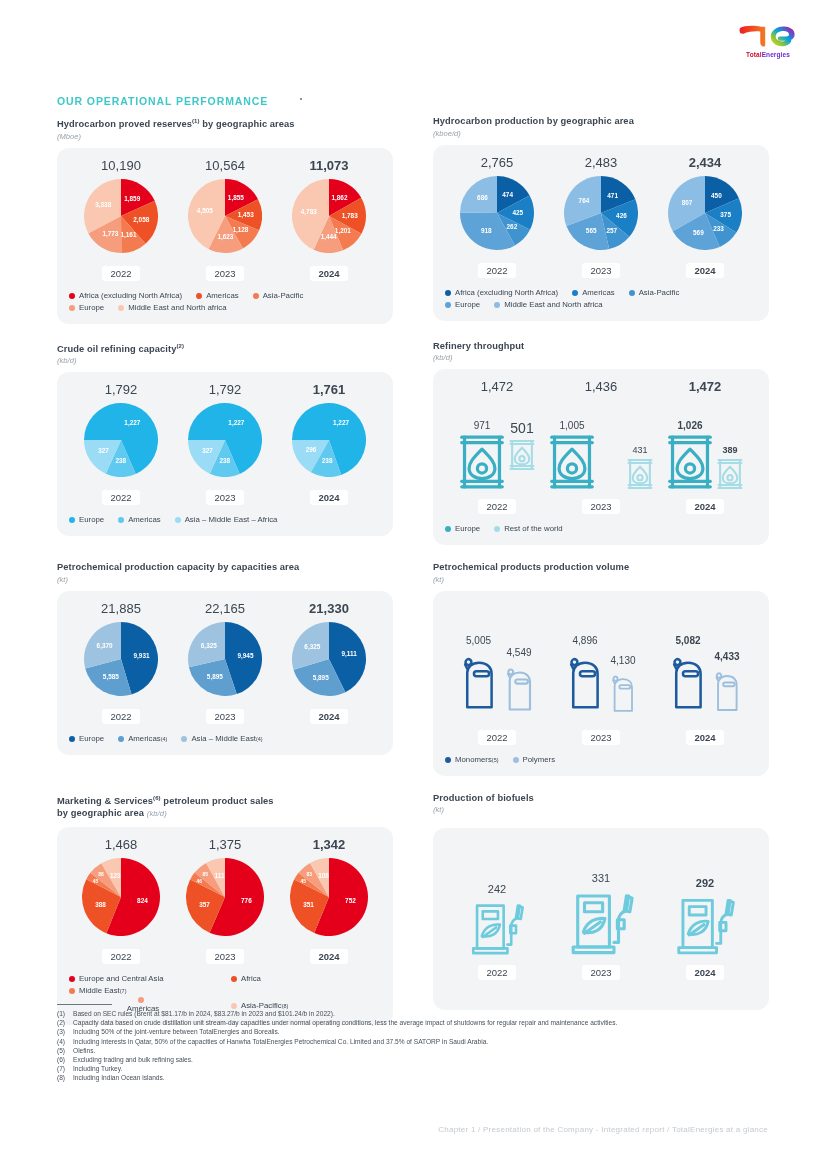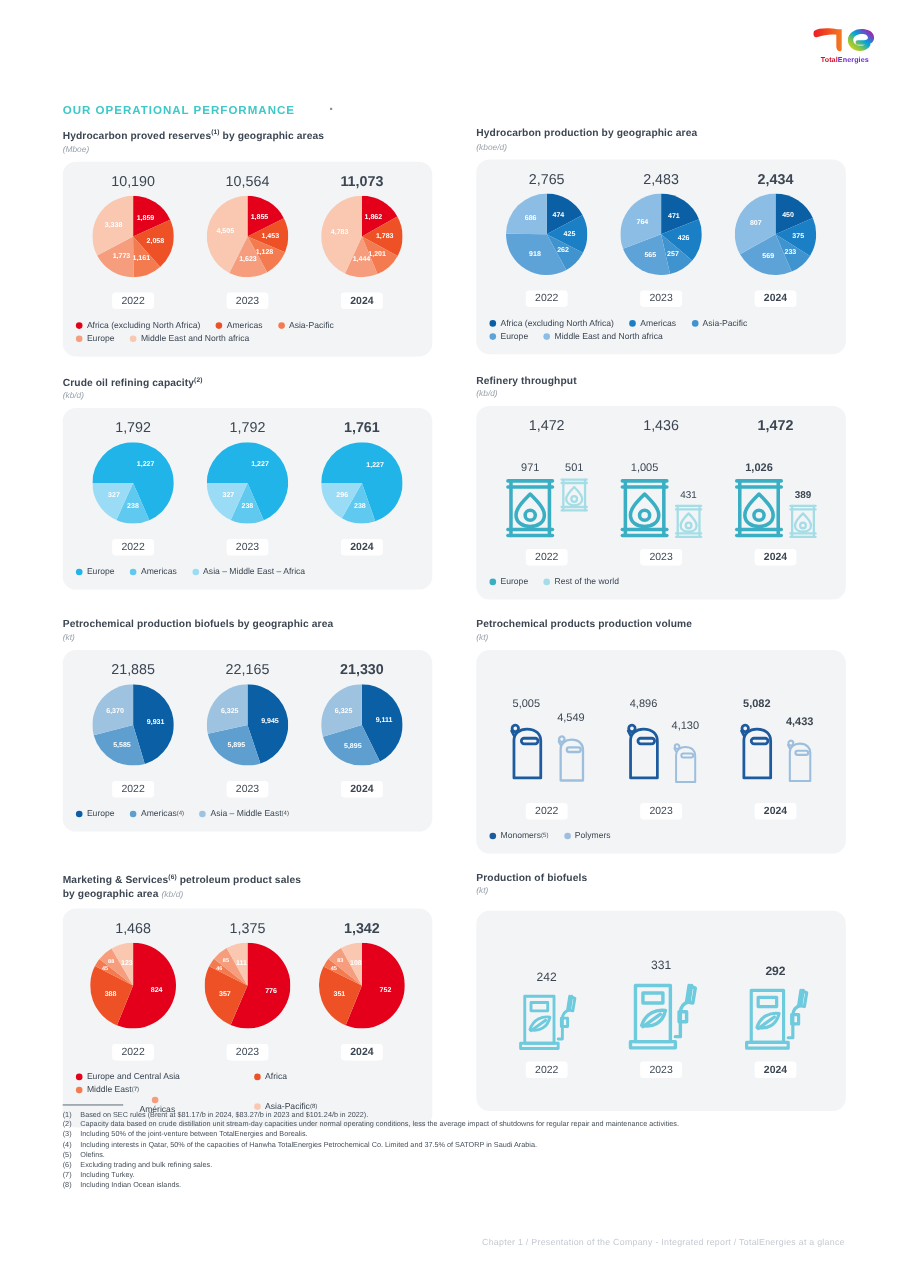--- a/index.html
+++ b/index.html
@@ -383,34 +383,34 @@
                     <path d="M6 18 H94" stroke="#3aafc4" stroke-width="7" fill="none" stroke-linecap="round" stroke-linejoin="round"></path>
                     <path d="M6 102 H94" stroke="#3aafc4" stroke-width="7" fill="none" stroke-linecap="round" stroke-linejoin="round"></path>
                     <path d="M6 114 H94" stroke="#3aafc4" stroke-width="7" fill="none" stroke-linecap="round" stroke-linejoin="round"></path>
                     <path d="M12 6 V114" stroke="#3aafc4" stroke-width="7" fill="none" stroke-linecap="round" stroke-linejoin="round"></path>
                     <path d="M88 6 V114" stroke="#3aafc4" stroke-width="7" fill="none" stroke-linecap="round" stroke-linejoin="round"></path>
                     <path d="M50 32 C70 52 78 62 78 74 C78 88 65 96 50 96 C35 96 22 88 22 74 C22 62 30 52 50 32 Z" stroke="#3aafc4" stroke-width="7" fill="none" stroke-linecap="round" stroke-linejoin="round"></path>
                     <circle cx="50" cy="74" r="10" stroke="#3aafc4" stroke-width="7" fill="none"></circle>
                   </svg>
                 </div>
                 <div style="display: flex; flex-direction: column; align-items: center;">
-                  <div style="font-size: 10px; margin-bottom: 3px; color: rgb(60, 70, 82);">501</div>
+                  <div style="font-size: 14px; margin-bottom: 3px; color: rgb(60, 70, 82);">501</div>
                   <svg width="26" height="32" viewBox="0 0 100 120">
                     <path d="M6 6 H94" stroke="#a5dde6" stroke-width="8" fill="none" stroke-linecap="round" stroke-linejoin="round"></path>
                     <path d="M6 18 H94" stroke="#a5dde6" stroke-width="8" fill="none" stroke-linecap="round" stroke-linejoin="round"></path>
                     <path d="M6 102 H94" stroke="#a5dde6" stroke-width="8" fill="none" stroke-linecap="round" stroke-linejoin="round"></path>
                     <path d="M6 114 H94" stroke="#a5dde6" stroke-width="8" fill="none" stroke-linecap="round" stroke-linejoin="round"></path>
                     <path d="M12 6 V114" stroke="#a5dde6" stroke-width="8" fill="none" stroke-linecap="round" stroke-linejoin="round"></path>
                     <path d="M88 6 V114" stroke="#a5dde6" stroke-width="8" fill="none" stroke-linecap="round" stroke-linejoin="round"></path>
                     <path d="M50 32 C70 52 78 62 78 74 C78 88 65 96 50 96 C35 96 22 88 22 74 C22 62 30 52 50 32 Z" stroke="#a5dde6" stroke-width="8" fill="none" stroke-linecap="round" stroke-linejoin="round"></path>
                     <circle cx="50" cy="74" r="10" stroke="#a5dde6" stroke-width="8" fill="none"></circle>
                   </svg>
                 </div>
               </div>
-              <div style="flex: 1 1 0%; display: flex; justify-content: center; align-items: flex-end; gap: 4px;">
+              <div style="flex: 1 1 0%; display: flex; justify-content: space-between; align-items: flex-end; gap: 4px;">
                 <div style="display: flex; flex-direction: column; align-items: center;">
                   <div style="font-size: 10px; margin-bottom: 3px; color: rgb(60, 70, 82);">1,005</div>
                   <svg width="46" height="56" viewBox="0 0 100 120">
                     <path d="M6 6 H94" stroke="#3aafc4" stroke-width="7" fill="none" stroke-linecap="round" stroke-linejoin="round"></path>
                     <path d="M6 18 H94" stroke="#3aafc4" stroke-width="7" fill="none" stroke-linecap="round" stroke-linejoin="round"></path>
                     <path d="M6 102 H94" stroke="#3aafc4" stroke-width="7" fill="none" stroke-linecap="round" stroke-linejoin="round"></path>
                     <path d="M6 114 H94" stroke="#3aafc4" stroke-width="7" fill="none" stroke-linecap="round" stroke-linejoin="round"></path>
                     <path d="M12 6 V114" stroke="#3aafc4" stroke-width="7" fill="none" stroke-linecap="round" stroke-linejoin="round"></path>
                     <path d="M88 6 V114" stroke="#3aafc4" stroke-width="7" fill="none" stroke-linecap="round" stroke-linejoin="round"></path>
                     <path d="M50 32 C70 52 78 62 78 74 C78 88 65 96 50 96 C35 96 22 88 22 74 C22 62 30 52 50 32 Z" stroke="#3aafc4" stroke-width="7" fill="none" stroke-linecap="round" stroke-linejoin="round"></path>
@@ -477,21 +477,21 @@
                 </div>
               </div>
             </div>
         </div>
       </div>
     </div>
 
     <div class="row" style="margin-top:16px;">
 
       <div class="block">
-        <div class="blk-title">Petrochemical production biofuels by geographic area</div>
+        <div class="blk-title">Petrochemical production capacity by capacities area</div>
         <div class="blk-unit">(kt)</div>
         <div class="card">
           <div class="totals">
             <div>21,885</div>
             <div>22,165</div>
             <div class="bold">21,330</div>
           </div>
           <div class="pies">
             <div>
                 <div class="pie-holder"><svg width="74" height="74" viewBox="0 0 74 74">

